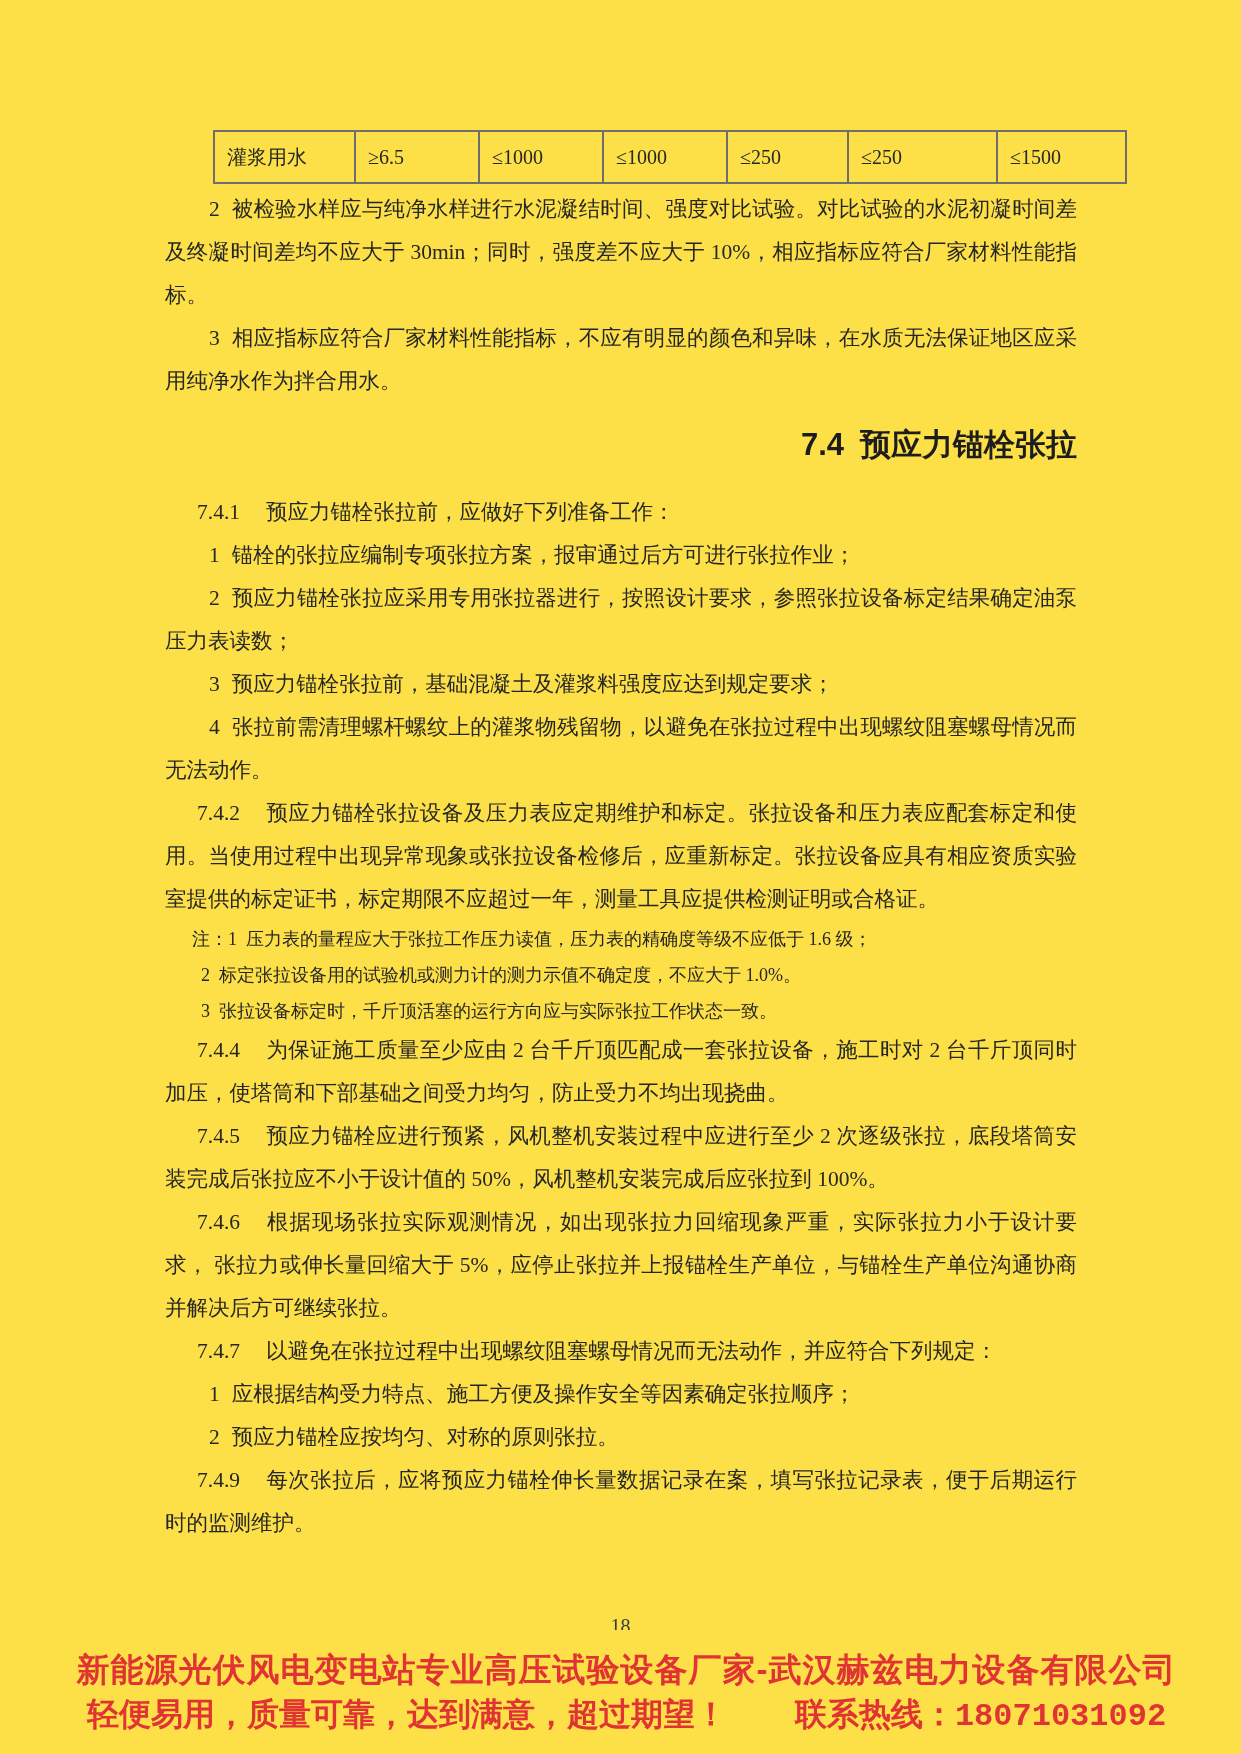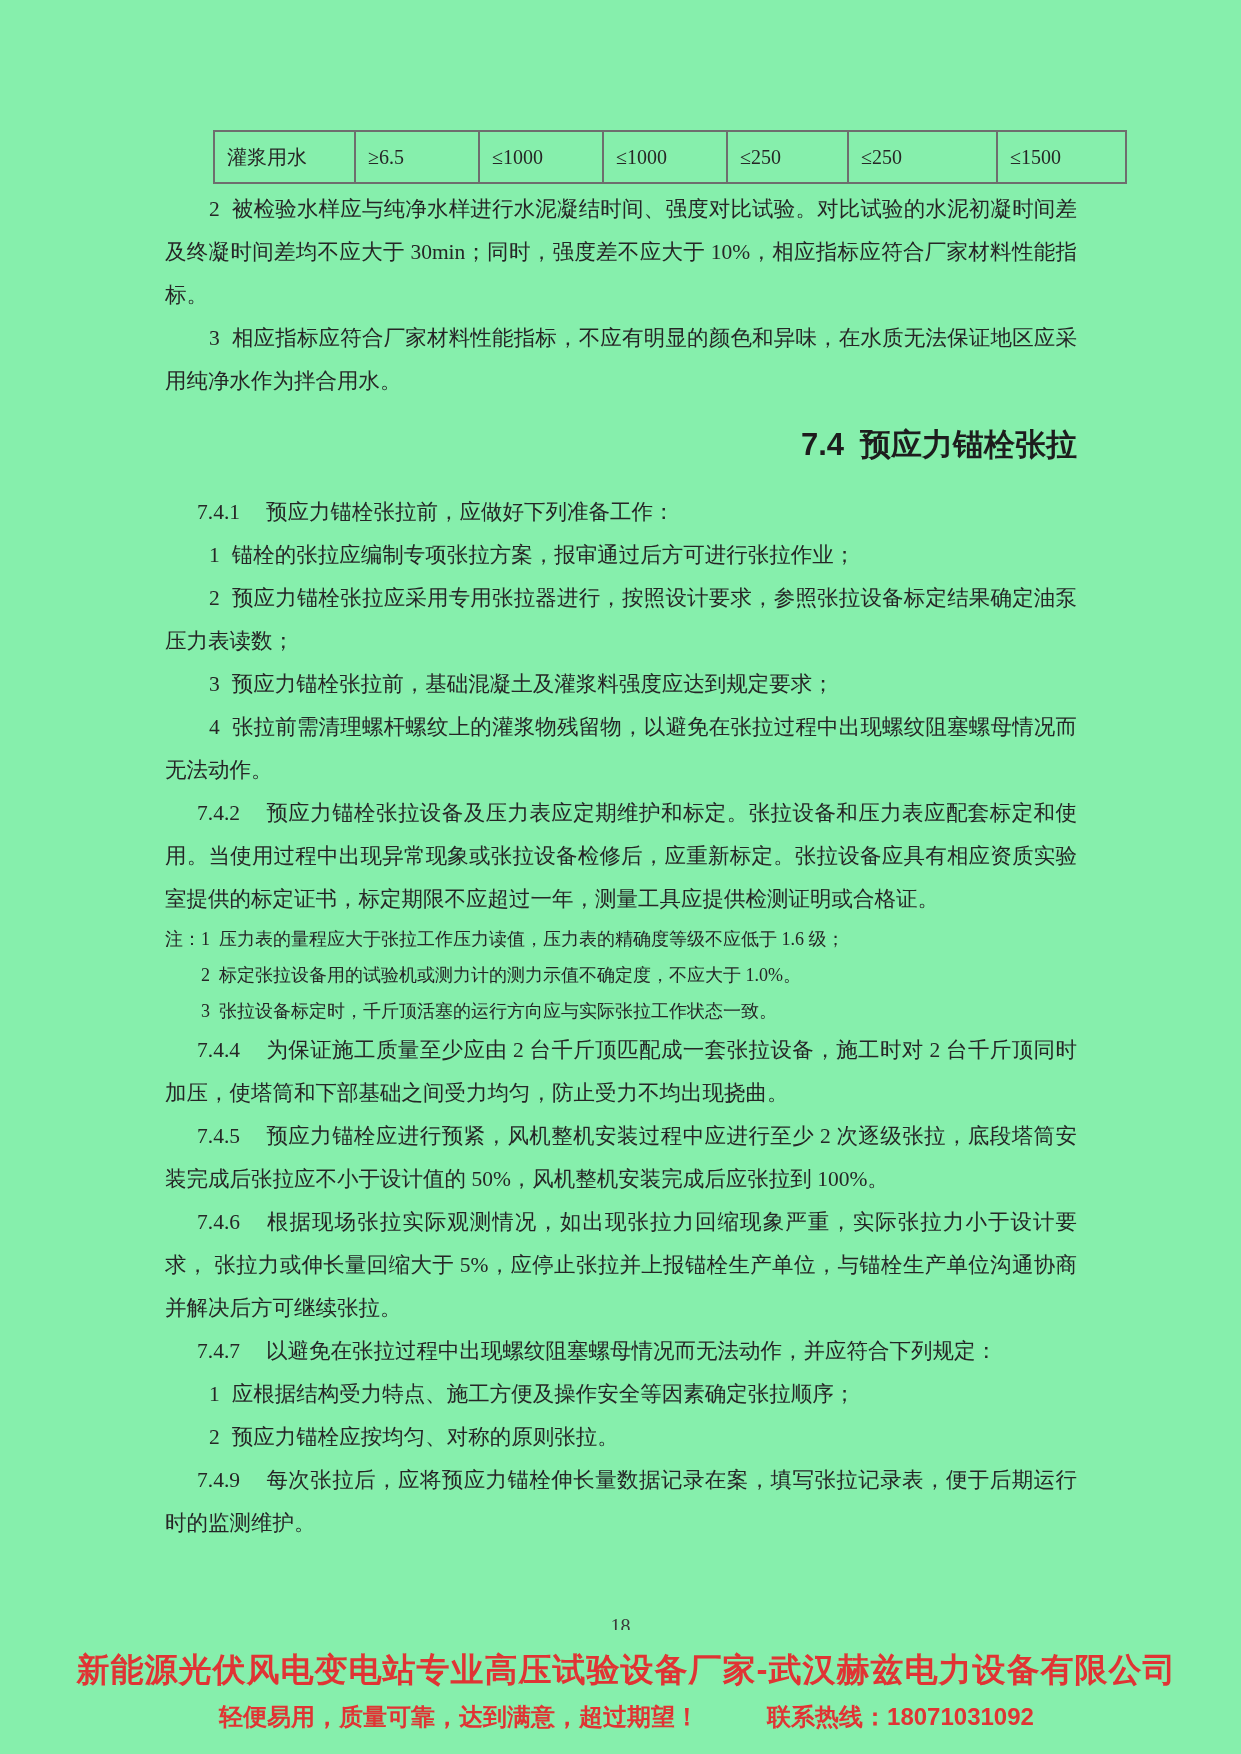--- a/index.html
+++ b/index.html
@@ -1,20 +1,20 @@
 <!DOCTYPE html>
 <html><head>
 <meta charset="utf-8">
 <style>
   html,body{margin:0;padding:0;background:#ffffff;}
   .page{
     position:relative;
     width:1241px;
     height:1754px;
-    background:#86efac;
+    background:#fde047;
     font-family:"Liberation Serif","DejaVu Serif",serif;
     color:#262626;
     overflow:hidden;
   }
   .content{
     position:absolute;
     left:165px;
     top:130px;
     width:912px;
   }
@@ -37,21 +37,21 @@
   .c1{width:127px}.c2{width:110px}.c3{width:110px}.c4{width:110px}
   .c5{width:107px}.c6{width:135px}.c7{width:115px}
   
   .body-text{margin-top:4px;font-size:21.5px;line-height:43px;}
   .body-text p{margin:0;padding:0;text-align:justify;}
   p.item{text-indent:44px;}
   p.item .label{margin-right:12px;}
   p.clause{text-indent:0;}
   p.clause .label{margin-right:26px;margin-left:32px;}
   p.note{font-size:18px;line-height:36px;text-indent:0;}
-  p.note .label{margin-right:9px;}
+  p.note .label{margin-right:9px;margin-left:27px;}
   p.note-item{font-size:18px;line-height:36px;text-indent:36px;}
   p.note-item .label{margin-right:9px;}
   
   .section-heading{
     margin:18px 0 22px 0;
     text-align:right;
     font-family:"Liberation Sans","DejaVu Sans",sans-serif;
     font-weight:700;
     font-size:31px;
     line-height:48px;
@@ -73,21 +73,21 @@
   .ad-footer{
     position:absolute;
     left:12px;right:0;
     top:1648px;
     text-align:center;
     font-family:"Liberation Sans","DejaVu Sans",sans-serif;
     font-weight:700;
     color:#e03434;
   }
   .ad-line1{font-size:33px;line-height:44px;letter-spacing:1px;}
-  .ad-line2{font-size:24px;line-height:50px;}
+  .ad-line2{font-size:32px;line-height:50px;font-family:Liberation Mono, monospace;}
   .ad-line2 .hotline{margin-left:68px;}
 </style>
 </head>
 <body>
 
 <div class="page">
 
   <div class="content">
 
     <table class="grout-table">

